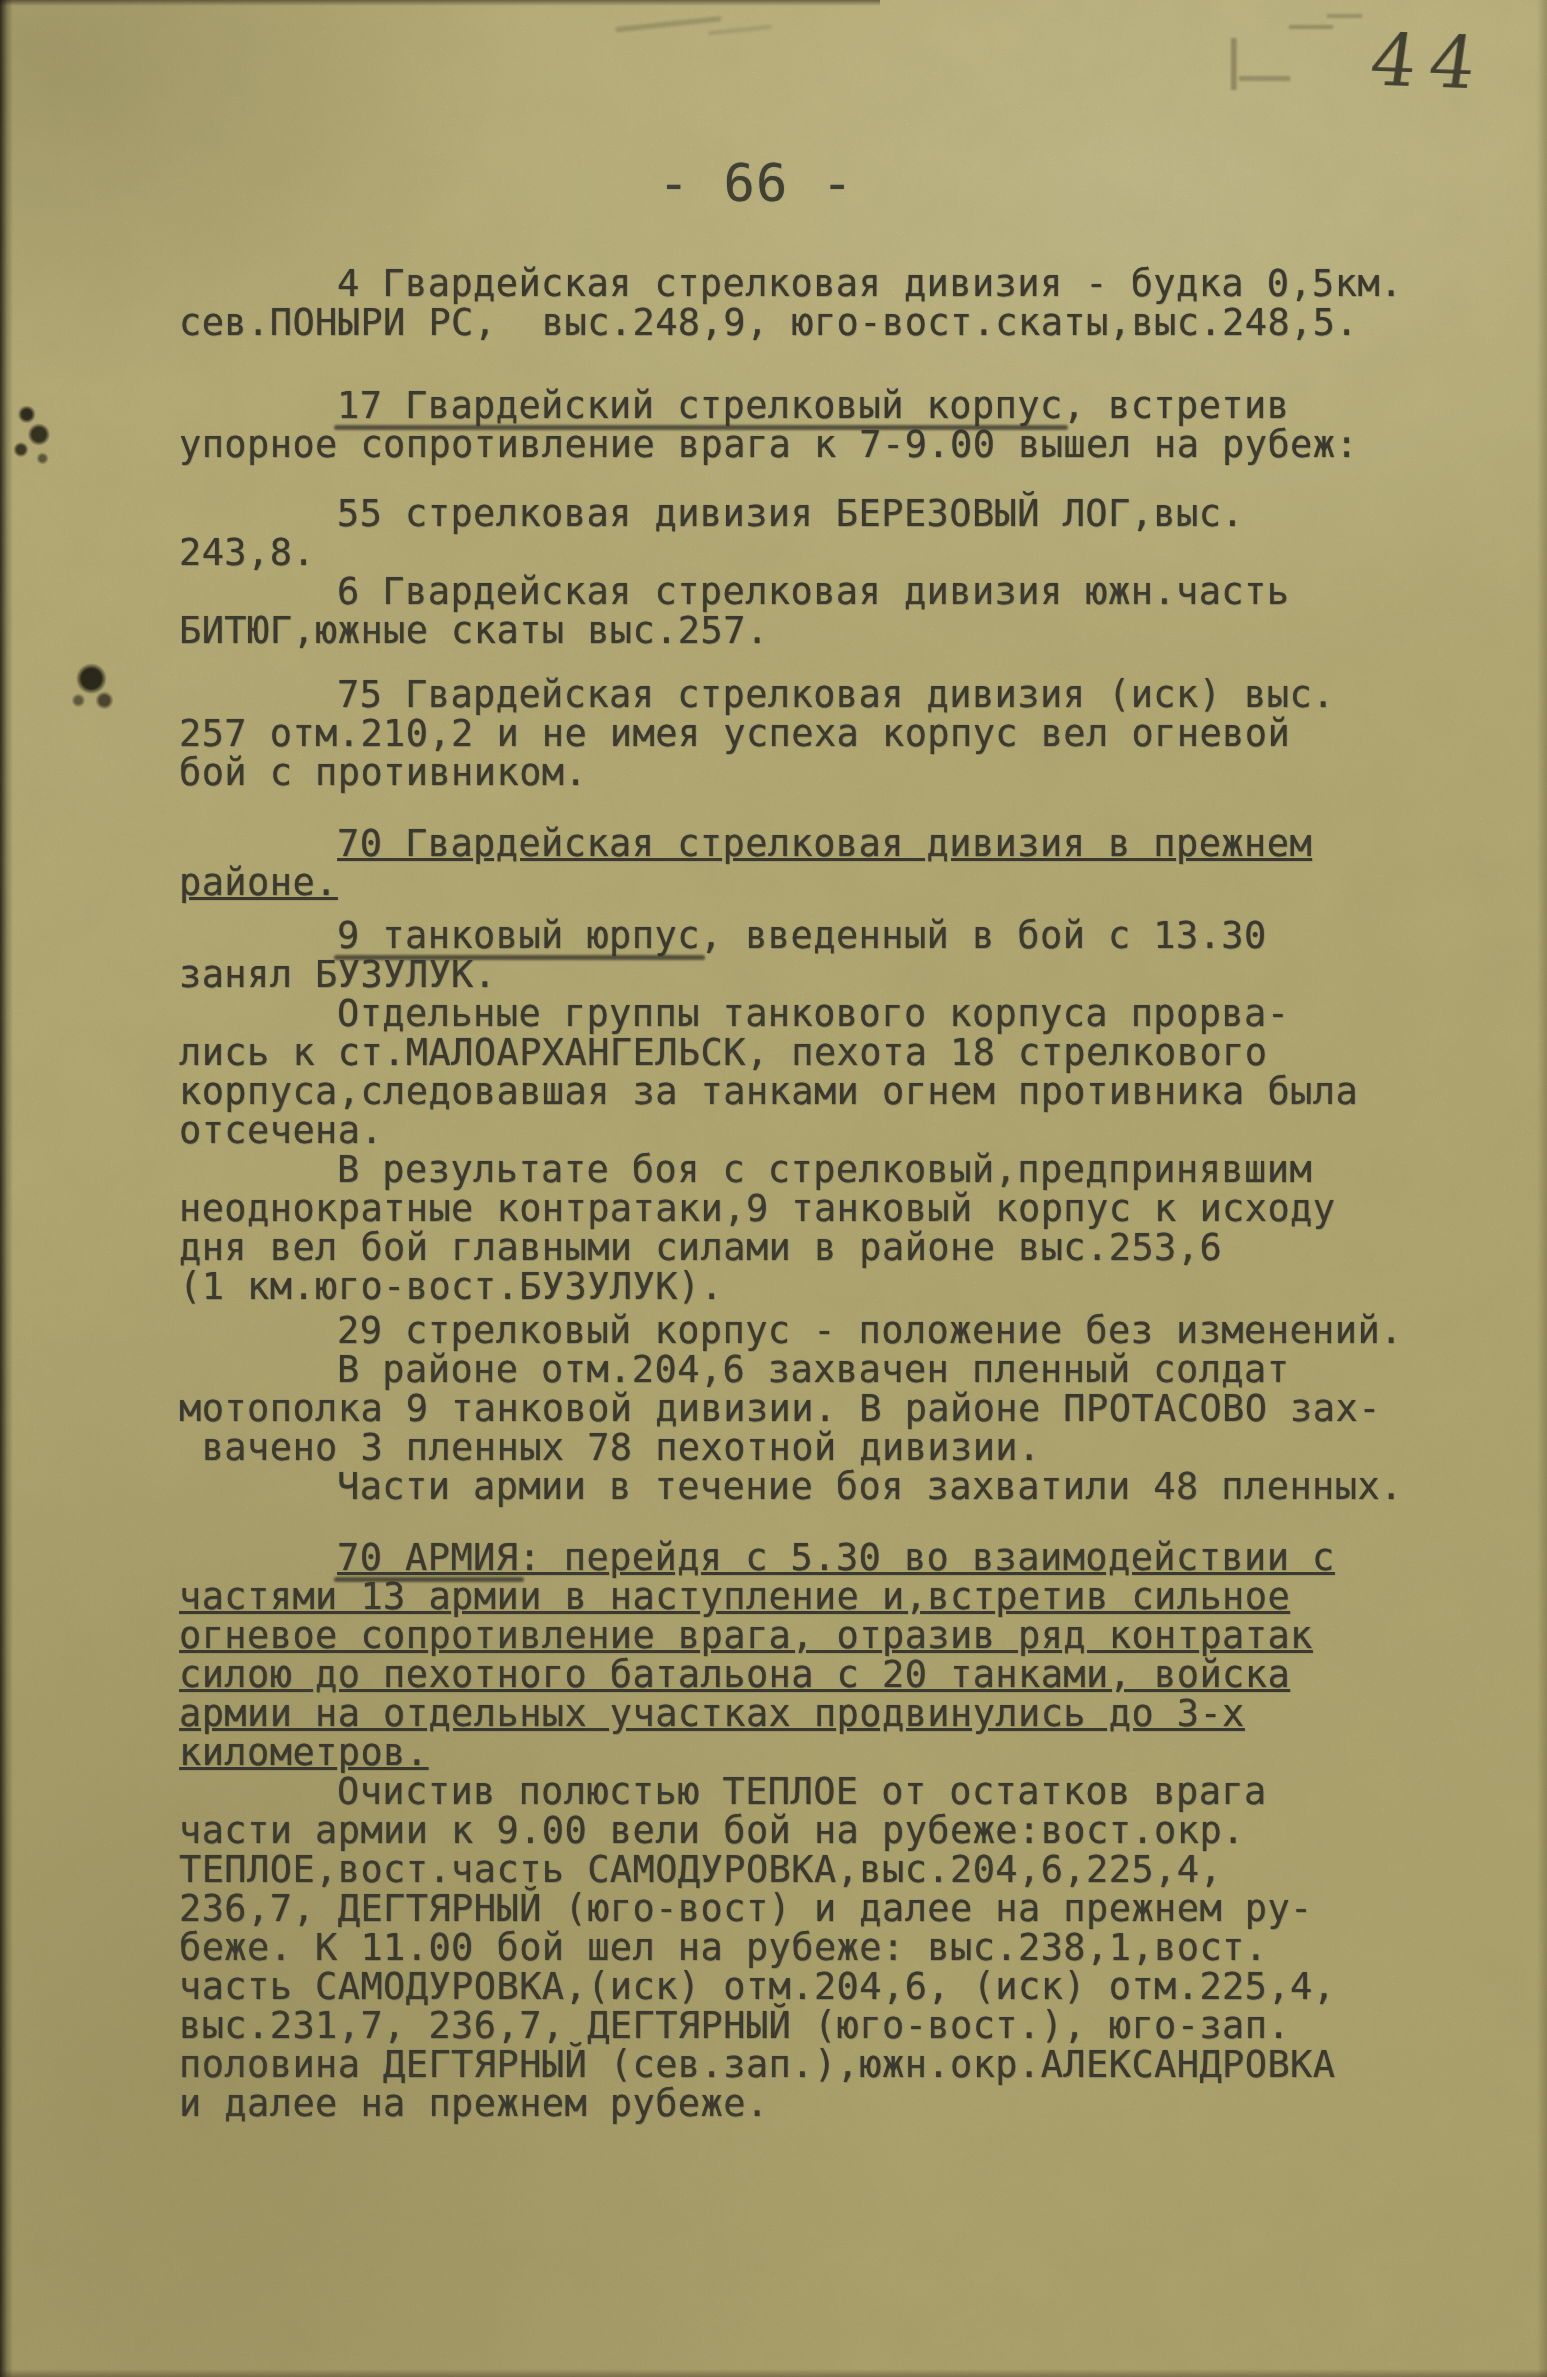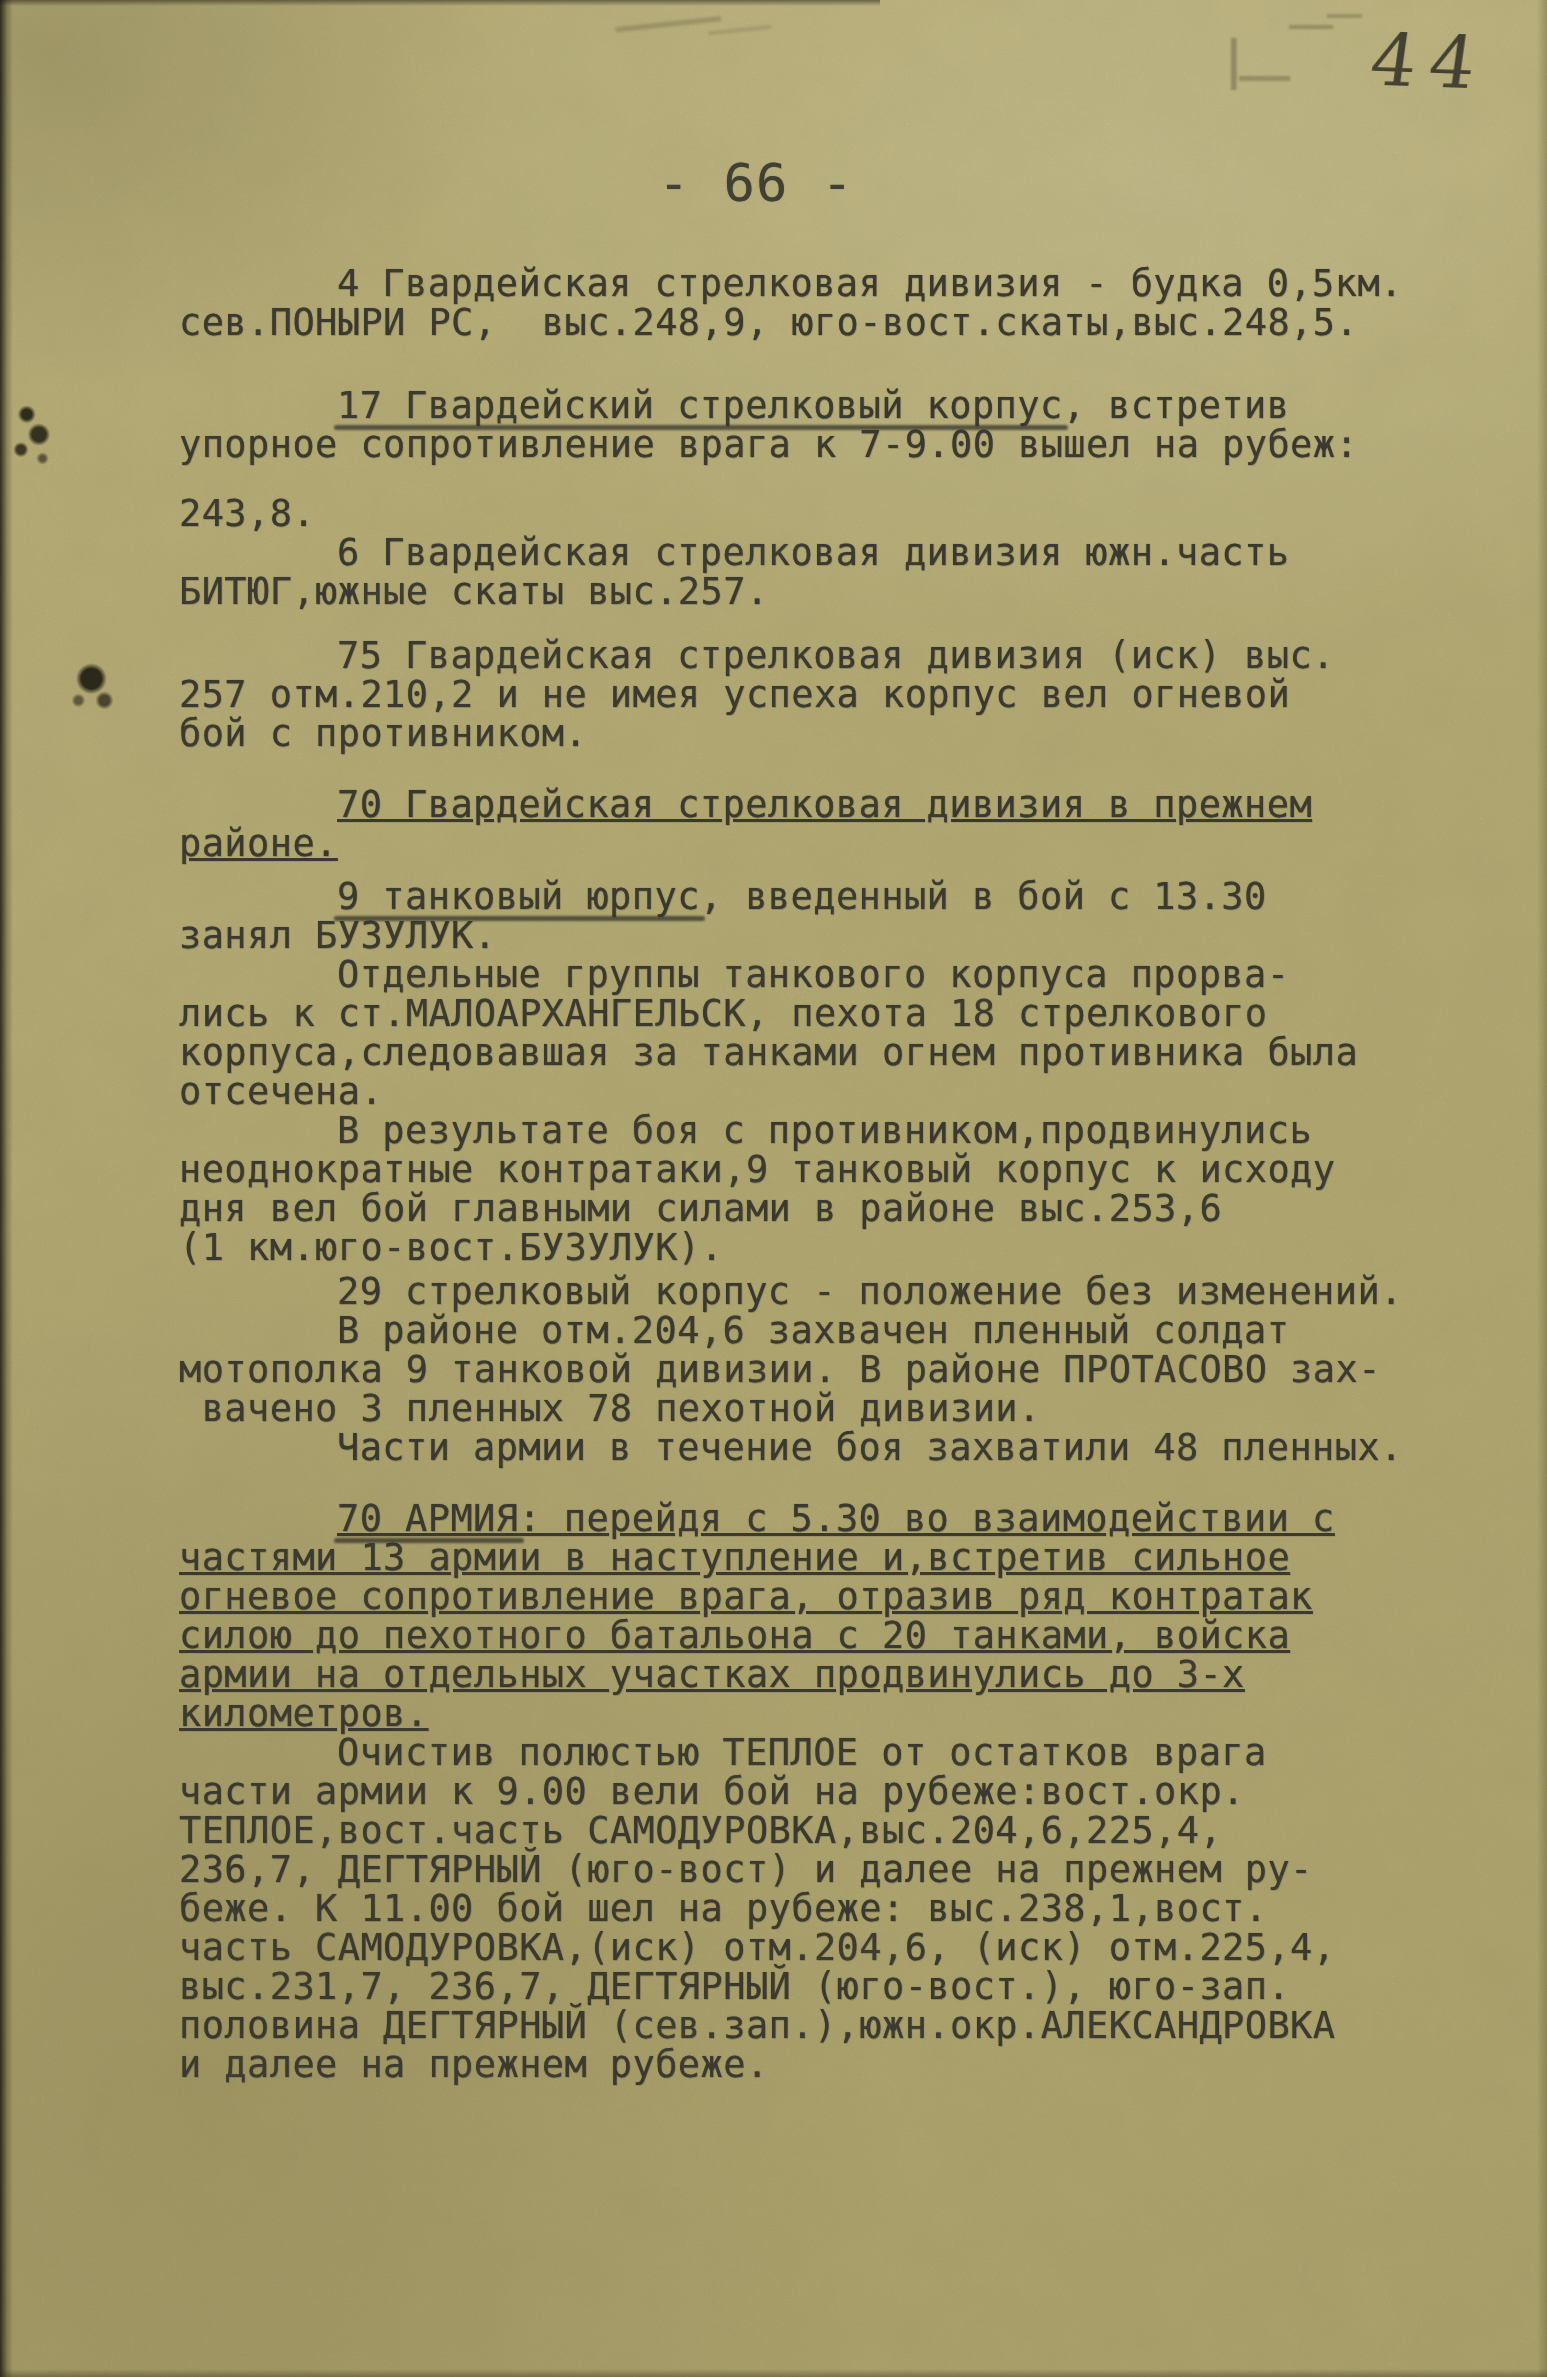--- a/index.html
+++ b/index.html
@@ -113,20 +113,21 @@
   <div class="doc">
     <div class="para">
         <div class="line indent"><span>4 Гвардейская стрелковая дивизия - будка 0,5км.</span></div>
         <div class="line"><span>сев.ПОНЫРИ РС,  выс.248,9, юго-вост.скаты,выс.248,5.</span></div>
       </div>
     <div class="para g46">
         <div class="line indent"><span class="u">17 Гвардейский стрелковый корпус</span><span>, встретив</span></div>
         <div class="line"><span>упорное сопротивление врага к 7-9.00 вышел на рубеж:</span></div>
       </div>
     <div class="para g43">
+        <div class="line indent"><span>55 стрелковая дивизия БЕРЕЗОВЫЙ ЛОГ,выс.</span></div>
         <div class="line"><span>243,8.</span></div>
         <div class="line indent"><span>6 Гвардейская стрелковая дивизия южн.часть</span></div>
         <div class="line"><span>БИТЮГ,южные скаты выс.257.</span></div>
       </div>
     <div class="para g35">
         <div class="line indent"><span>75 Гвардейская стрелковая дивизия (иск) выс.</span></div>
         <div class="line"><span>257 отм.210,2 и не имея успеха корпус вел огневой</span></div>
         <div class="line"><span>бой с противником.</span></div>
       </div>
     <div class="para g45">
@@ -137,21 +138,21 @@
         <div class="line indent"><span class="u">9 танковый юрпус</span><span>, введенный в бой с 13.30</span></div>
         <div class="line"><span>занял БУЗУЛУК.</span></div>
       </div>
     <div class="para">
         <div class="line indent"><span>Отдельные группы танкового корпуса прорва-</span></div>
         <div class="line"><span>лись к ст.МАЛОАРХАНГЕЛЬСК, пехота 18 стрелкового</span></div>
         <div class="line"><span>корпуса,следовавшая за танками огнем противника была</span></div>
         <div class="line"><span>отсечена.</span></div>
       </div>
     <div class="para">
-        <div class="line indent"><span>В результате боя с противником,продвинулись</span></div>
+        <div class="line indent"><span>В результате боя с стрелковый,предпринявшим</span></div>
         <div class="line"><span>неоднократные контратаки,9 танковый корпус к исходу</span></div>
         <div class="line"><span>дня вел бой главными силами в районе выс.253,6</span></div>
         <div class="line"><span>(1 км.юго-вост.БУЗУЛУК).</span></div>
       </div>
     <div class="para g27">
         <div class="line indent"><span>29 стрелковый корпус - положение без изменений.</span></div>
         <div class="line indent"><span>В районе отм.204,6 захвачен пленный солдат</span></div>
         <div class="line"><span>мотополка 9 танковой дивизии. В районе ПРОТАСОВО зах-</span></div>
         <div class="line"><span> вачено 3 пленных 78 пехотной дивизии.</span></div>
         <div class="line indent"><span>Части армии в течение боя захватили 48 пленных.</span></div>

